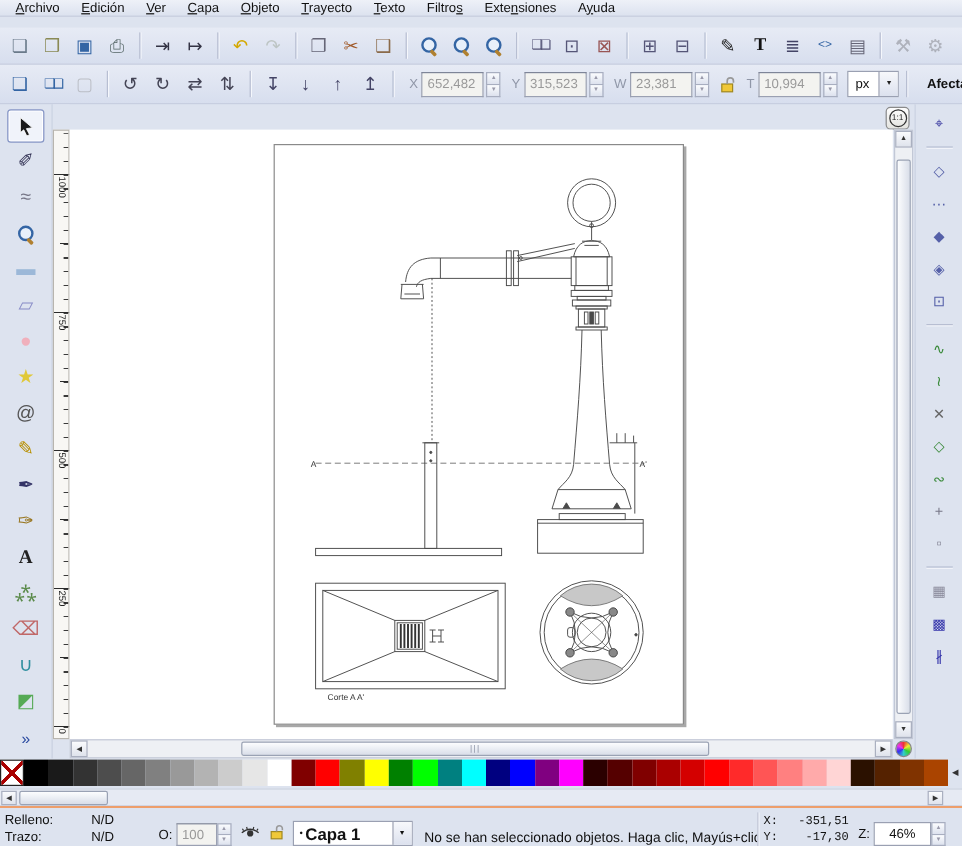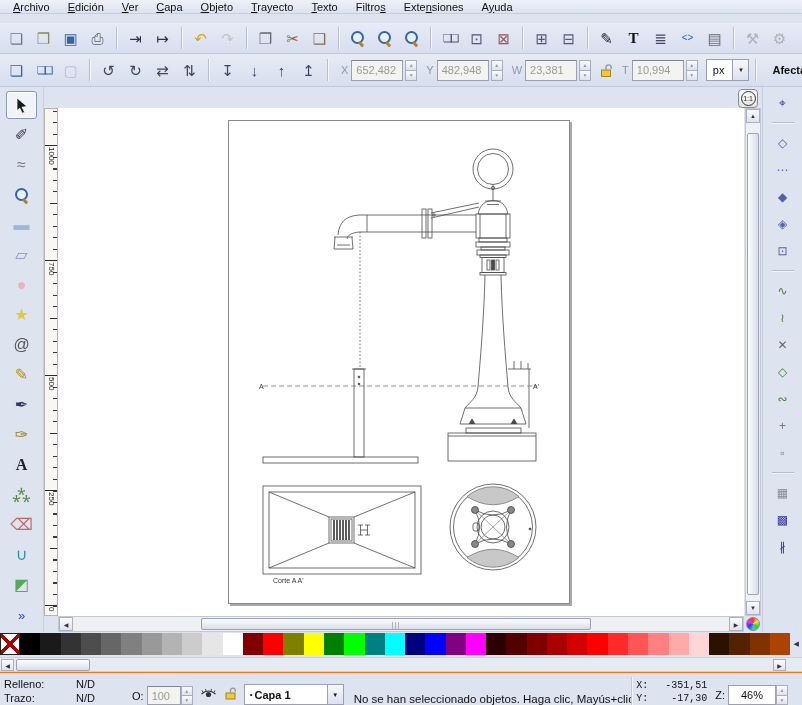--- a/index.html
+++ b/index.html
@@ -94,21 +94,21 @@
   .statusbar{position:absolute;left:0;bottom:0;width:802px;height:33px;background:#dde3ef;border-top:1px solid #f97316;display:flex;align-items:flex-end}
   .sb-sep{width:1px;background:#c2c8d8;box-shadow:1px 0 0 #f2f4fa;margin:2px 0;flex:none}
   .fillstroke{flex:none;width:128px;padding:2px 0 0 4px;line-height:14px}
   .fillstroke .row{display:flex}
   .fillstroke .lbl{width:72px}
   .opacity{flex:none;display:flex;align-items:center;padding:0 4px}
   .opacity .spinbox{width:34px;height:19px}
   .icon-btn{width:22px;height:24px;display:flex;align-items:center;justify-content:center;flex:none}
   .layer-combo{flex:none;width:100px;height:21px;margin:5px 4px 0 2px;background:#fff;border:1px solid #9aa0b2;display:flex;align-items:center}
   .layer-combo .bullet{font-size:8px;padding:0 2px 0 5px}
-  .layer-combo .name{flex:1;font-weight:bold;font-size:11px}
+  .layer-combo .name{flex:1;font-weight:bold;font-size:14px}
   .layer-combo .arrow-btn{width:16px;height:100%;background:linear-gradient(#f7f8fb,#dce1ee);border-left:1px solid #9aa0b2;display:flex;align-items:center;justify-content:center;font-size:6px}
   .message{flex:1;min-width:0;display:flex;align-items:center;padding-left:6px;white-space:nowrap;overflow:hidden;font-size:11.5px}
   .coords{flex:none;width:80px;padding:2px 4px 0 4px;font-family:"Liberation Mono",monospace;font-size:10px;line-height:13px;border-left:1px solid #c2c8d8;box-shadow:inset 1px 0 0 #f2f4fa}
   .coords .row{display:flex;justify-content:space-between}
   .zoom-panel{flex:none;display:flex;align-items:center;padding:0 2px 0 4px}
   .zoom-box{width:48px;height:20px;background:#fff;border:1px solid #9aa0b2;display:flex;align-items:center;justify-content:center}
   .grip{flex:none;width:12px;background:
     radial-gradient(circle at 9px 26px,#9aa 1px,transparent 1.5px),
     radial-gradient(circle at 9px 21px,#9aa 1px,transparent 1.5px),
     radial-gradient(circle at 4px 26px,#9aa 1px,transparent 1.5px)}
@@ -264,21 +264,21 @@
         <i style="font-style:normal">652,482</i>
       </span>
     <span class="spinner">
         <b>▲</b>
         <b>▼</b>
       </span>
   </span>
   <span class="field">
     <span class="field-label">Y</span>
     <span class="spinbox">
-        <i style="font-style:normal">482,948</i>
+        <i style="font-style:normal">315,523</i>
       </span>
     <span class="spinner">
         <b>▲</b>
         <b>▼</b>
       </span>
   </span>
   <span class="field">
     <span class="field-label">W</span>
     <span class="spinbox">
         <i style="font-style:normal">23,381</i>

